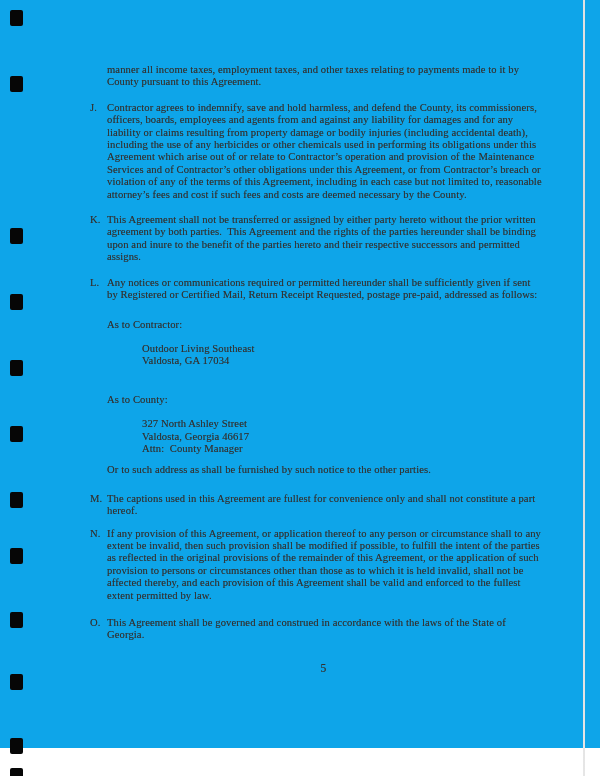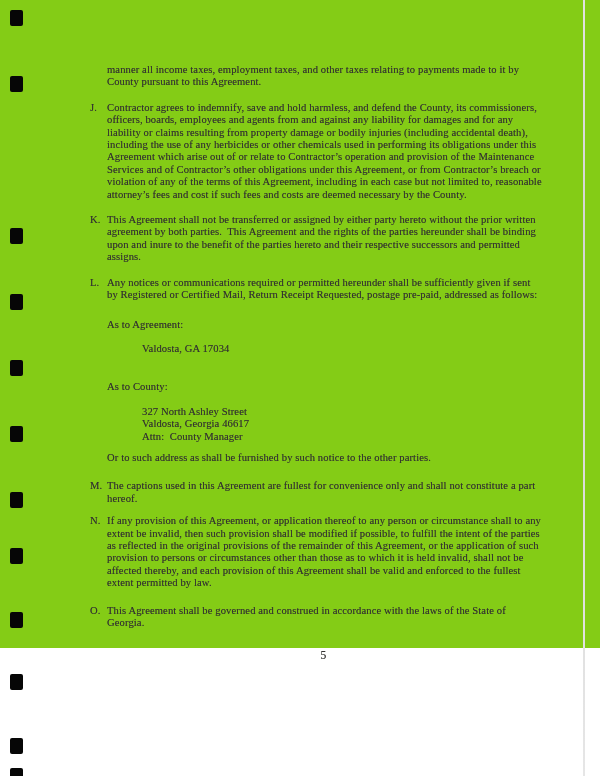--- a/index.html
+++ b/index.html
@@ -11,22 +11,22 @@
     width: 600px;
     height: 776px;
     position: relative;
     overflow: hidden;
     font-family: "Liberation Serif", "DejaVu Serif", serif;
     color: #333231;
   }
   .page {
     position: relative;
     width: 600px;
-    height: 648px;
-    background: #84cc16;
+    height: 748px;
+    background: #0ea5e9;
   }
   
   .edge-line {
     position: absolute;
     top: 0;
     left: 583px;
     width: 2px;
     height: 776px;
     background: linear-gradient(to bottom, #e2e2e2, #d4d4d4 30%, #dedede 70%, #e6e6e6);
   }
@@ -126,23 +126,24 @@
     <div class="para">
       <span class="letter">K.</span>
       <span class="ptext">This Agreement shall not be transferred or assigned by either party hereto without the prior written agreement by both parties.  This Agreement and the rights of the parties hereunder shall be binding upon and inure to the benefit of the parties hereto and their respective successors and permitted assigns.</span>
     </div>
 
     <div class="para mb-l">
       <span class="letter">L.</span>
       <span class="ptext">Any notices or communications required or permitted hereunder shall be sufficiently given if sent by Registered or Certified Mail, Return Receipt Requested, postage pre-paid, addressed as follows:</span>
     </div>
 
-    <div class="notice-label">As to Agreement:</div>
+    <div class="notice-label">As to Contractor:</div>
 
     <div class="address addr-contractor">
+      <div class="addr-line">Outdoor Living Southeast</div>
       <div class="addr-line">Valdosta, GA 17034</div>
     </div>
 
     <div class="notice-label">As to County:</div>
 
     <div class="address addr-county">
       <div class="addr-line">327 North Ashley Street</div>
       <div class="addr-line">Valdosta, Georgia 46617</div>
       <div class="addr-line">Attn:  County Manager</div>
     </div>

